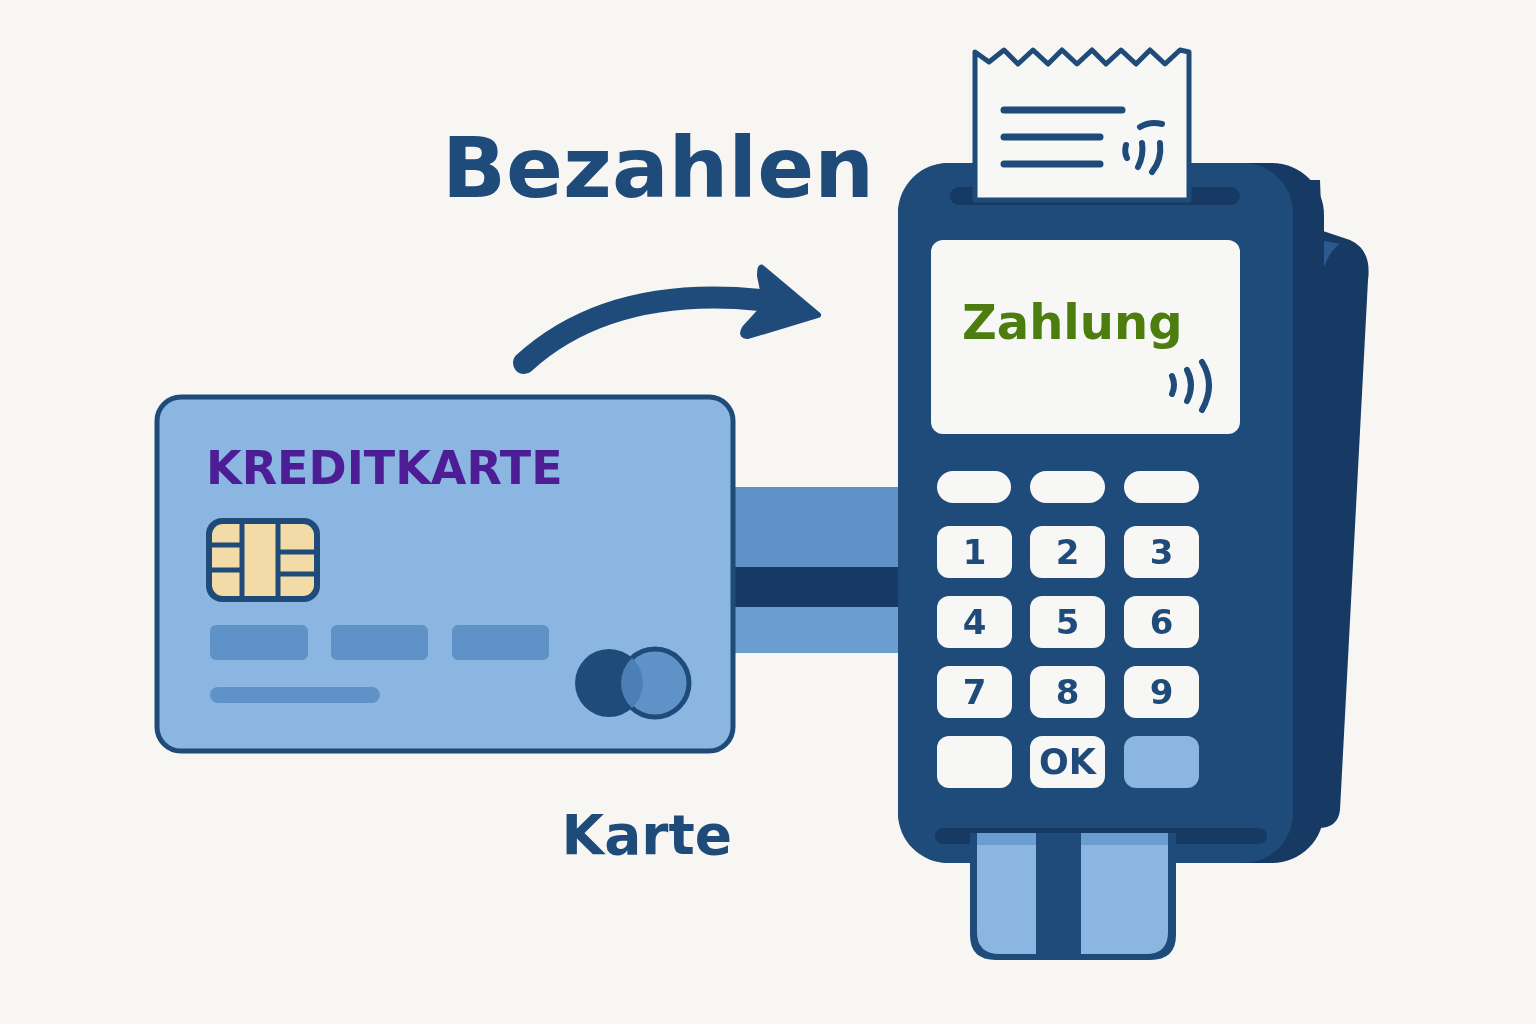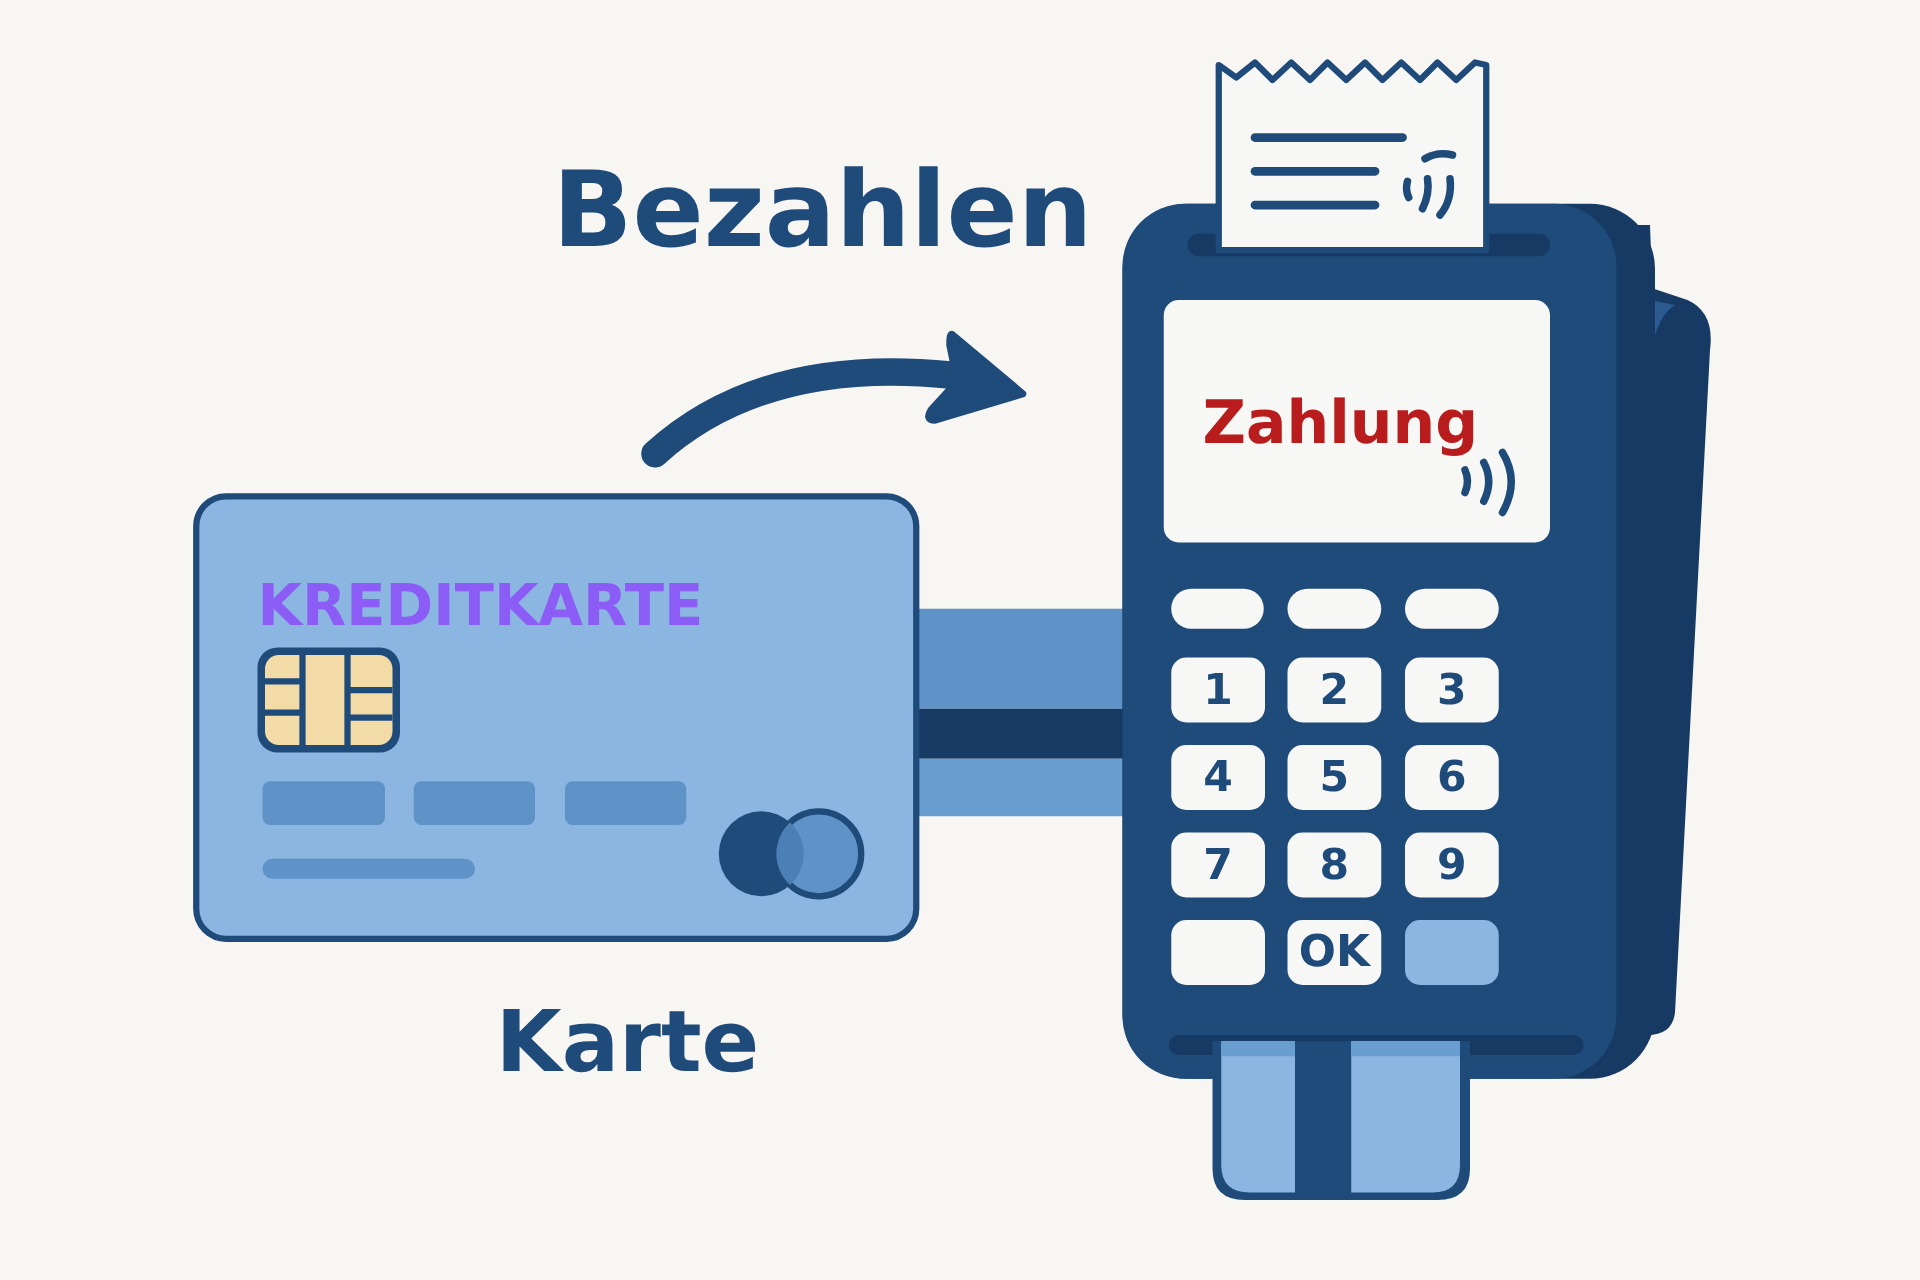--- a/index.html
+++ b/index.html
@@ -7,22 +7,22 @@
       width: 1536px; height: 1024px; overflow: hidden;
       background: #f7f6f3; position: relative;
       font-family: "DejaVu Sans", sans-serif;
     }
     .abs { position: absolute; }
     .title-text {
       color: #1f4b7a; font-weight: bold; letter-spacing: 0px;
       font-family: "DejaVu Sans", sans-serif;
     }
     #title-bezahlen { left: 442px; top: 118px; font-size: 84px; line-height: 100px; }
-    #caption-karte { left: 272px; top: 790px; width: 460px; text-align: center;
-      font-size: 68px; line-height: 90px; }
+    #caption-karte { left: 272px; top: 790px; width: 460px; text-align: right;
+      font-size: 55px; line-height: 90px; }
     svg { position: absolute; left: 0; top: 0; }
     .card-label { font-family: "DejaVu Sans", sans-serif; font-weight: bold; }
   </style>
 </head>
 <body>
 
 <svg width="1536" height="1024" viewBox="0 0 1536 1024">
 
   <g>
     <rect x="734" y="487" width="170" height="80" fill="#5f93c8"></rect>
@@ -103,23 +103,23 @@
     </g>
 
     <g>
       <circle cx="609" cy="683" r="34" fill="#1f4b7a"></circle>
       <circle cx="655" cy="683" r="34" fill="#5f93c8" stroke="#1f4b7a" stroke-width="5"></circle>
       <path d="M632 658 A34 34 0 0 1 632 708 A34 34 0 0 1 632 658 Z" fill="#4b7fb5"></path>
     </g>
   </g>
 </svg>
 
-<div class="abs card-label" style="left:206px; top:442px; font-size:46px; line-height:52px; color:#8b5cf6;margin-top:16px;">KREDITKARTE</div>
+<div class="abs card-label" style="left:206px; top:442px; font-size:46px; line-height:52px; color:#4c1d95;">KREDITKARTE</div>
 
-<div class="abs" style="left:962px; top:292px; font-size:48px; line-height:60px; font-weight:bold; color:#b91c1c;margin-top:16px;">Zahlung</div>
+<div class="abs" style="left:962px; top:292px; font-size:48px; line-height:60px; font-weight:bold; color:#4d7c0f;">Zahlung</div>
 
 <div class="abs" style="left:937px; top:471px; width:262px; height:32px;">
   <div style="position:absolute; left:0; top:0; width:74px; height:32px; border-radius:16px; background:#f7f7f5;"></div>
   <div style="position:absolute; left:93px; top:0; width:75px; height:32px; border-radius:16px; background:#f7f7f5;"></div>
   <div style="position:absolute; left:187px; top:0; width:75px; height:32px; border-radius:16px; background:#f7f7f5;"></div>
 </div>
 
 <div class="abs" style="left:937px; top:526px; width:262px; height:262px;">
   <style>
     .key {

